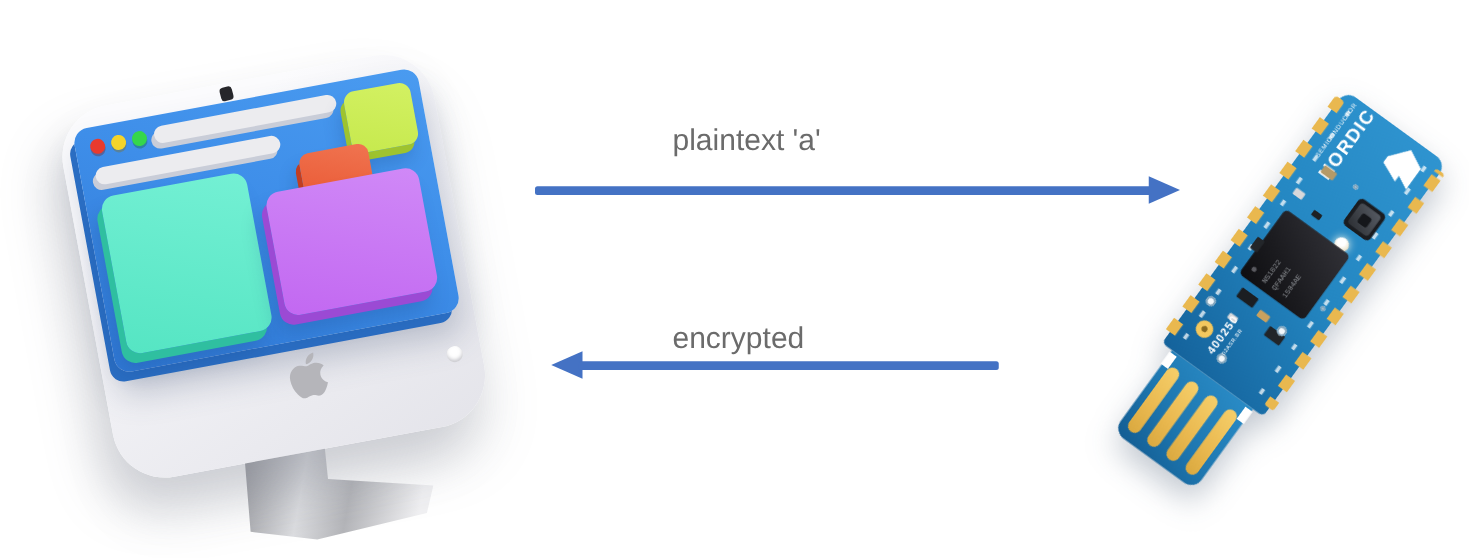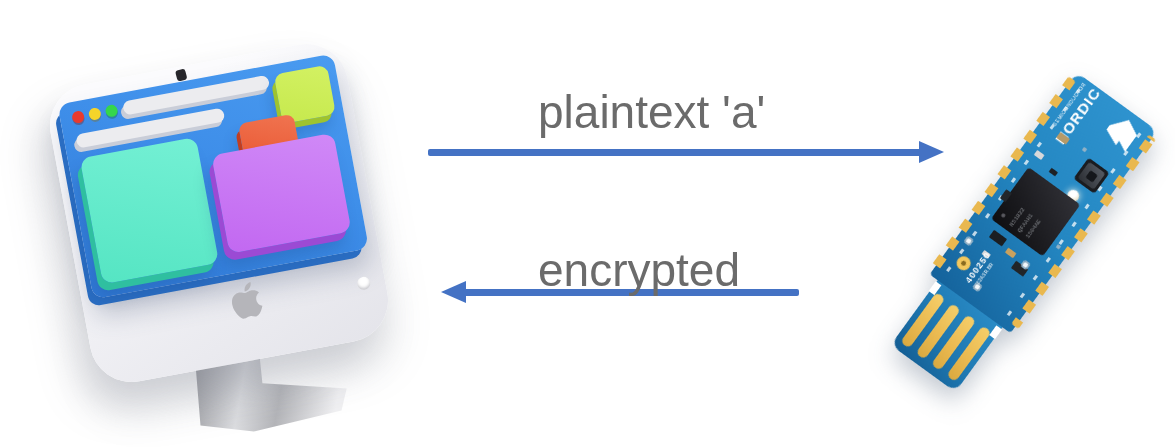--- a/index.html
+++ b/index.html
@@ -1,20 +1,20 @@
 <!DOCTYPE html>
 <html style="--arrow: #4472C4; --label-text: #6B6B6B; --screen-blue: #3E8EE9; --screen-depth: #2A6DC2; --tile-teal: #55E5C3; --teal-depth: #2FBFA0; --tile-purple: #C268F1; --purple-depth: #9B4AD4; --tile-orange: #EA5B37; --orange-depth: #C03E22; --tile-lime: #C6E94D; --lime-depth: #9EC32F; --bar-white: #ECECEF; --bar-depth: #C9CDD8; --light-red: #E83A2E; --light-yellow: #F5D42A; --light-green: #35D64B; --body-light: #FBFBFD; --body-dark: #E4E4EA; --apple-gray: #B5B5BA; --pcb: #2487C2; --pcb-dark: #14629B; --gold: #E9B84F; --chip-dark: #1B1B1F;"><head>
 <meta charset="utf-8">
 <style>
   html,body{margin:0;padding:0;background:#fff;}
   #canvas{position:relative;width:1175px;height:447px;background:#fff;overflow:hidden;
           font-family:"Liberation Sans", sans-serif;}
 
   
-  .msg-label{position:absolute;color:var(--label-text);font-size:46px;line-height:57px;letter-spacing:0px;}
+  .msg-label{position:absolute;color:var(--label-text);font-size:24px;line-height:57px;letter-spacing:0px;}
   #label-plaintext{left:538px;top:84px;}
   #label-encrypted{left:538px;top:242px;text-align:center;}
   .arrow{position:absolute;height:22px;}
   .arrow .shaft{position:absolute;top:8px;height:7px;background:var(--arrow);border-radius:2px;}
   .arrow .head-right{position:absolute;right:0;top:0;width:0;height:0;
       border-top:11px solid transparent;border-bottom:11px solid transparent;border-left:25px solid var(--arrow);}
   .arrow .head-left{position:absolute;left:0;top:0;width:0;height:0;
       border-top:11px solid transparent;border-bottom:11px solid transparent;border-right:25px solid var(--arrow);}
   #arrow-to-dongle{left:428px;top:141px;width:516px;}
   #arrow-to-dongle .shaft{left:0;width:494px;}

